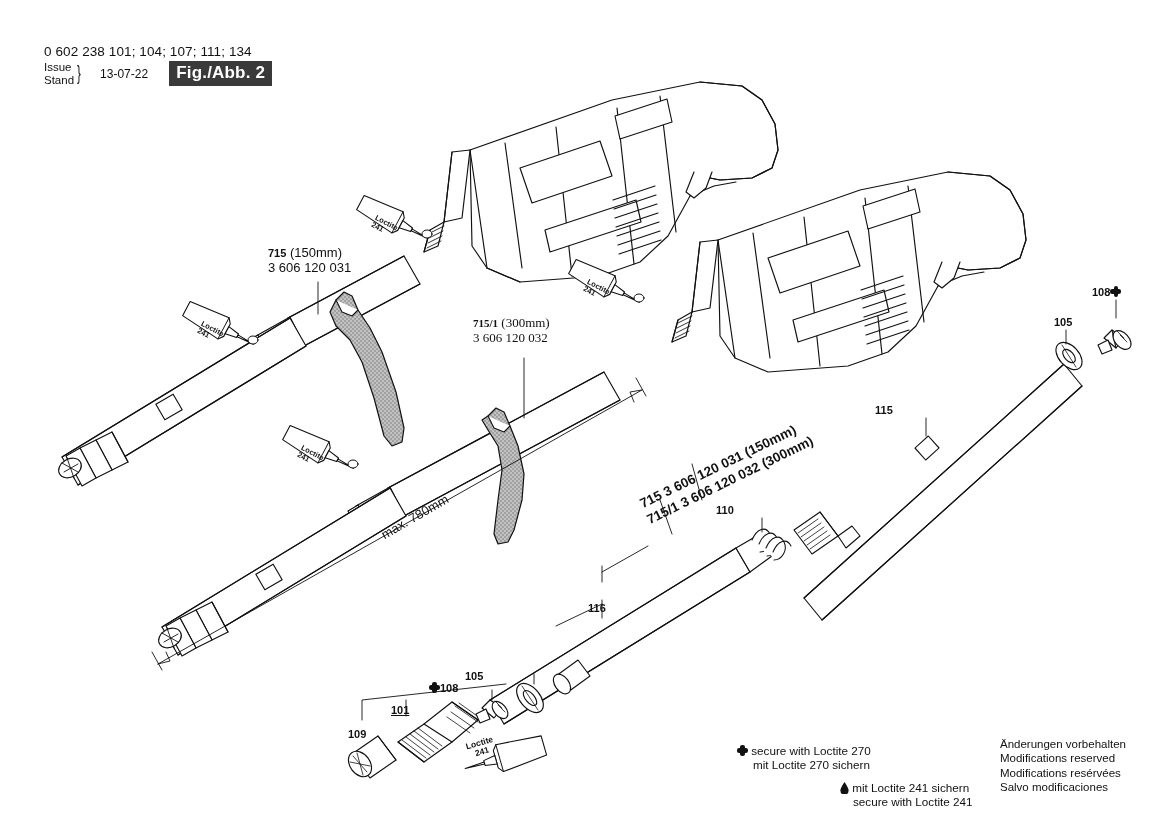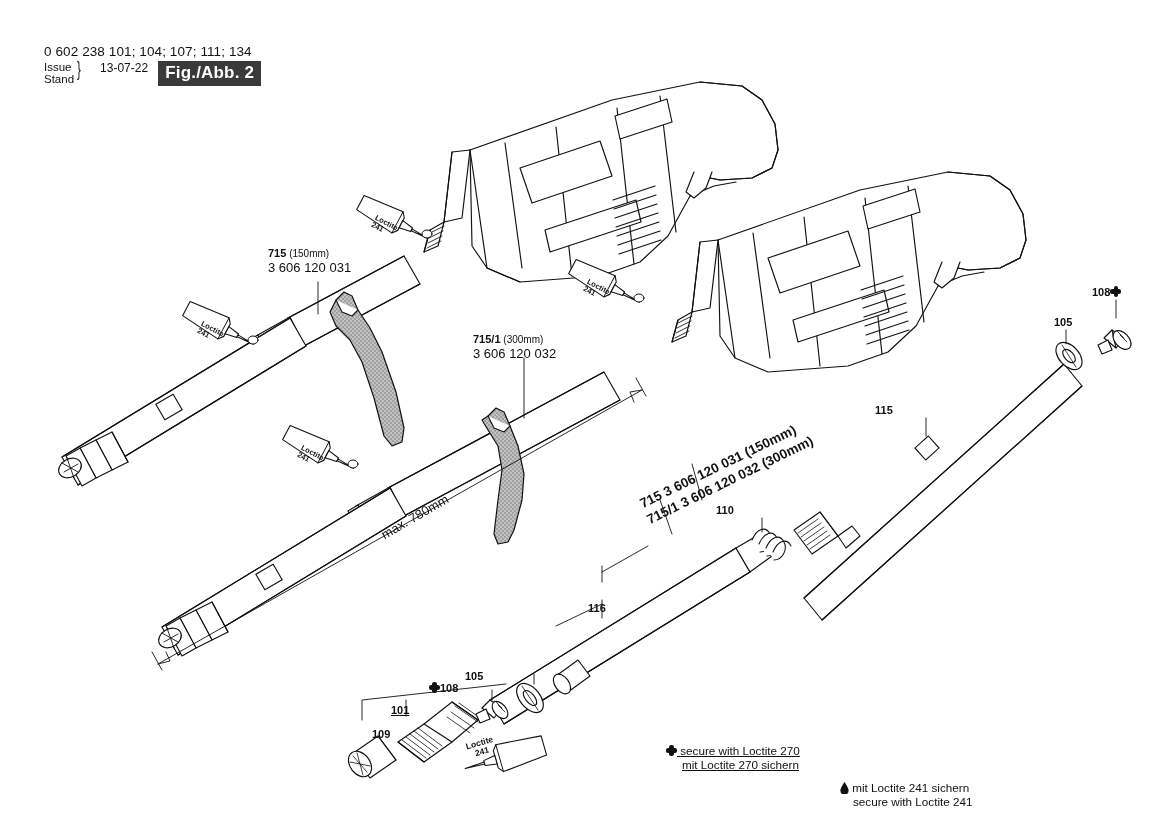--- a/index.html
+++ b/index.html
@@ -4,30 +4,30 @@
 <style>
   html,body{margin:0;padding:0;background:#ffffff;}
   body{width:1169px;height:826px;position:relative;overflow:hidden;
        font-family:"Liberation Sans","DejaVu Sans",sans-serif;color:#111;}
   #stage{position:absolute;left:0;top:0;width:959px;height:826px;}
   svg#art{position:absolute;left:0;top:0;width:1169px;height:826px;}
 
   .lbl{position:absolute;white-space:nowrap;line-height:1.12;}
   .b{font-weight:bold;}
   .hdr-code{position:absolute;left:44px;top:44px;font-size:13.5px;letter-spacing:.1px;}
-  .issue-wrap{position:absolute;left:44px;top:61px;display:flex;gap:3px;}
+  .issue-wrap{position:absolute;left:44px;top:61px;display:flex;align-items:center;gap:3px;}
   .issue-two{font-size:11.5px;line-height:1.08;}
   .brace{font-size:21px;line-height:.8;transform:scaleX(.55);transform-origin:left center;}
   .issue-date{font-size:12px;margin-left:13px;}
   .figbox{background:#3a3a3a;color:#fff;font-weight:bold;font-size:17px;
-          padding:2px 7px 3px 7px;margin-left:7px;letter-spacing:.2px;}
+          padding:2px 7px 3px 7px;margin-left:18px;letter-spacing:.2px;}
 
   .callout{font-weight:bold;font-size:11px;}
   .partno{font-size:13px;}
-  .mm{font-size:10px;}
+  .mm{font-size:13px;}
 
   .rot-blk{position:absolute;transform-origin:left bottom;font-size:13px;white-space:nowrap;}
 
   .legend{position:absolute;font-size:11.7px;line-height:1.22;white-space:nowrap;}
   .modblk{position:absolute;font-size:11.5px;line-height:1.25;white-space:nowrap;}
 
   .clover{display:inline-block;width:11px;height:11px;position:relative;vertical-align:-1px;}
   .clover::before,.clover::after{content:"";position:absolute;background:#111;}
   .clover::before{left:0;top:3.4px;width:11px;height:4.2px;border-radius:2.1px;}
   .clover::after{left:3.4px;top:0;width:4.2px;height:11px;border-radius:2.1px;}
@@ -409,21 +409,21 @@
     <div class="brace">}</div>
     <div class="issue-date">13-07-22</div>
     <div class="figbox">Fig./Abb. 2</div>
   </div>
 
   <div class="lbl" style="left:268px;top:243px;">
     <div><span class="callout">715</span><span class="mm">&nbsp;</span><span class="mm">(150mm)</span></div>
     <div class="partno">3 606 120 031</div>
   </div>
 
-  <div class="lbl" style="left:473px;top:329px;">
+  <div class="lbl" style="left:473px;top:313px;font-family:Liberation Serif, serif;">
     <div><span class="callout">715/1</span><span class="mm">&nbsp;</span><span class="mm">(300mm)</span></div>
     <div class="partno">3 606 120 032</div>
   </div>
 
   <div class="rot-blk" style="left:386px;top:527px;transform:rotate(-30deg);font-size:13px;">max. 780mm</div>
 
   <div class="rot-blk b" style="left:644px;top:496px;transform:rotate(-26deg);font-size:13.5px;">715    3 606 120 031 (150mm)</div>
   <div class="rot-blk b" style="left:651px;top:512px;transform:rotate(-26deg);font-size:13.5px;">715/1 3 606 120 032 (300mm)</div>
 
   <div class="lbl callout" style="left:1054px;top:316px;">105</div>
@@ -432,21 +432,21 @@
   </div>
   <div class="lbl callout" style="left:875px;top:404px;">115</div>
   <div class="lbl callout" style="left:716px;top:504px;">110</div>
   <div class="lbl callout" style="left:588px;top:568px;margin-top:34px;">116</div>
 
   <div class="lbl callout" style="left:465px;top:670px;">105</div>
   <div class="lbl callout" style="left:429px;top:682px;">
     <span class="clover"></span><span>108</span>
   </div>
   <div class="lbl callout" style="left:391px;top:704px;text-decoration:underline;">101</div>
-  <div class="lbl callout" style="left:348px;top:728px;margin-left:24px;">109</div>
+  <div class="lbl callout" style="left:348px;top:728px;">109</div>
 
   <div class="rot-blk" style="left:196px;top:318px;transform:rotate(28deg);font-size:7.5px;line-height:1.05;font-weight:bold;">
     <div>Loctite</div>
     <div>241</div>
   </div>
   <div class="rot-blk" style="left:370px;top:212px;transform:rotate(28deg);font-size:7.5px;line-height:1.05;font-weight:bold;">
     <div>Loctite</div>
     <div>241</div>
   </div>
   <div class="rot-blk" style="left:582px;top:276px;transform:rotate(28deg);font-size:7.5px;line-height:1.05;font-weight:bold;">
@@ -455,30 +455,36 @@
   </div>
   <div class="rot-blk" style="left:296px;top:442px;transform:rotate(28deg);font-size:7.5px;line-height:1.05;font-weight:bold;">
     <div>Loctite</div>
     <div>241</div>
   </div>
   <div class="rot-blk" style="left:470px;top:742px;transform:rotate(-16deg);font-size:8.5px;line-height:1.08;font-weight:bold;text-align:center;">
     <div>Loctite</div>
     <div>241</div>
   </div>
 
-  <div class="legend" style="left:666px;top:744px;text-decoration:underline;">
+  <div class="legend" style="left:737px;top:744px;">
     <div><span class="clover"></span>
       <span>secure with Loctite 270</span></div>
     <div style="padding-left:16px;">mit Loctite 270 sichern</div>
   </div>
 
   <div class="legend" style="left:840px;top:744px;margin-top:37px;">
     <div>
       <svg class="drop" viewBox="0 0 9 12">
         <path d="M4.5,0 C4.5,0 8.6,6 8.6,8.4 A4.1,4.1 0 0 1 0.4,8.4 C0.4,6 4.5,0 4.5,0 Z" fill="#111"></path>
       </svg>
       <span>mit Loctite 241 sichern</span>
     </div>
     <div style="padding-left:13px;">secure with Loctite 241</div>
   </div>
 
+  <div class="modblk" style="left:1000px;top:737px;">
+    <div>Änderungen vorbehalten</div>
+    <div>Modifications reserved</div>
+    <div>Modifications resérvées</div>
+    <div>Salvo modificaciones</div>
+  </div>
 
 </div>
 
 </body></html>

